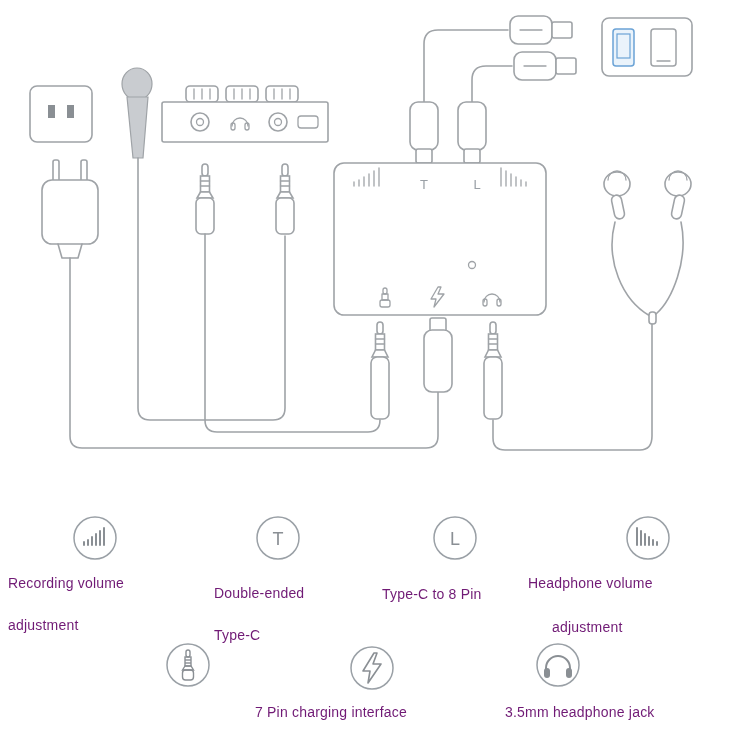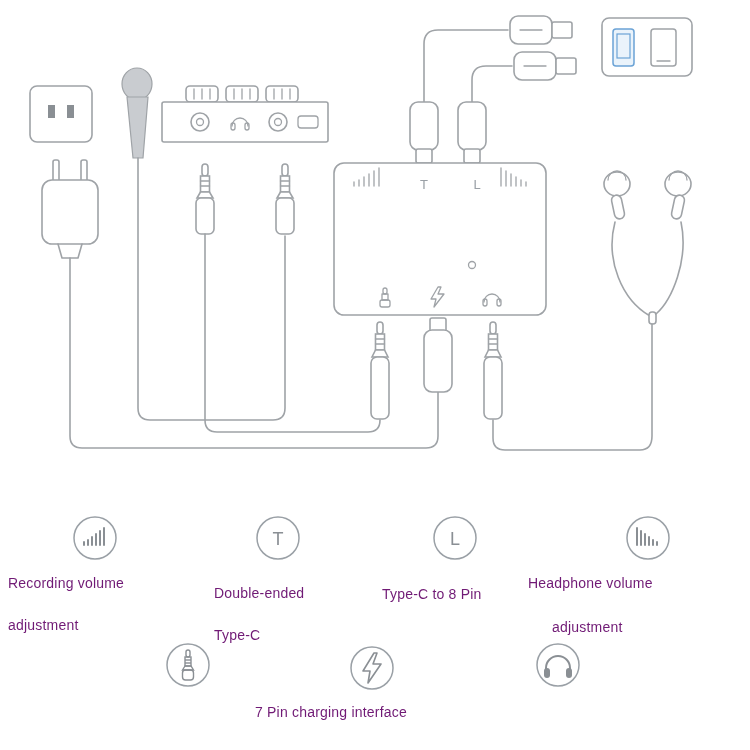--- a/index.html
+++ b/index.html
@@ -254,14 +254,15 @@
   </svg>
 
   <svg class="legend-icon" style="left:535px;top:642px" width="46" height="46" viewBox="0 0 46 46">
     <circle cx="23" cy="23" r="21" fill="#fff" stroke="#9aa0a6" stroke-width="1.5"></circle>
     <path d="M11,29 V26 A12 12 0 0 1 35,26 V29" fill="none" stroke="#8a8f94" stroke-width="2"></path>
     <rect x="9" y="26" width="6" height="10" rx="3" fill="#8a8f94"></rect>
     <rect x="31" y="26" width="6" height="10" rx="3" fill="#8a8f94"></rect>
   </svg>
 
   <div class="lbl" style="left:255px;top:704px">7 Pin charging interface</div>
+  <div class="lbl" style="left:505px;top:704px">3.5mm headphone jack</div>
 
 </div>
 
 </body></html>

